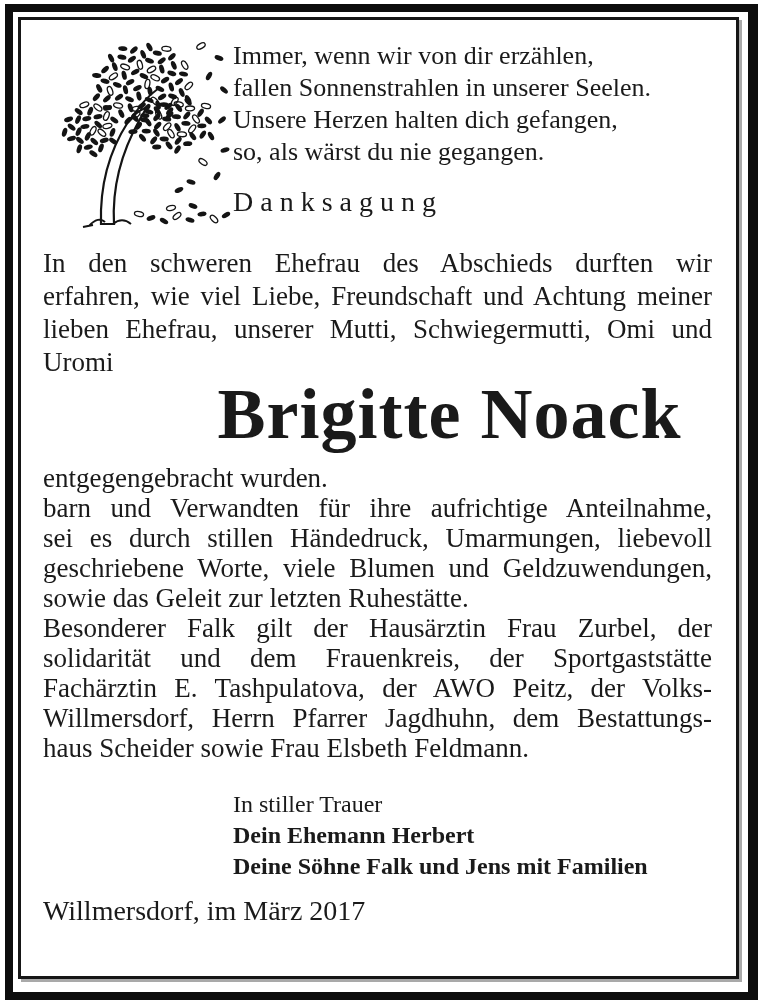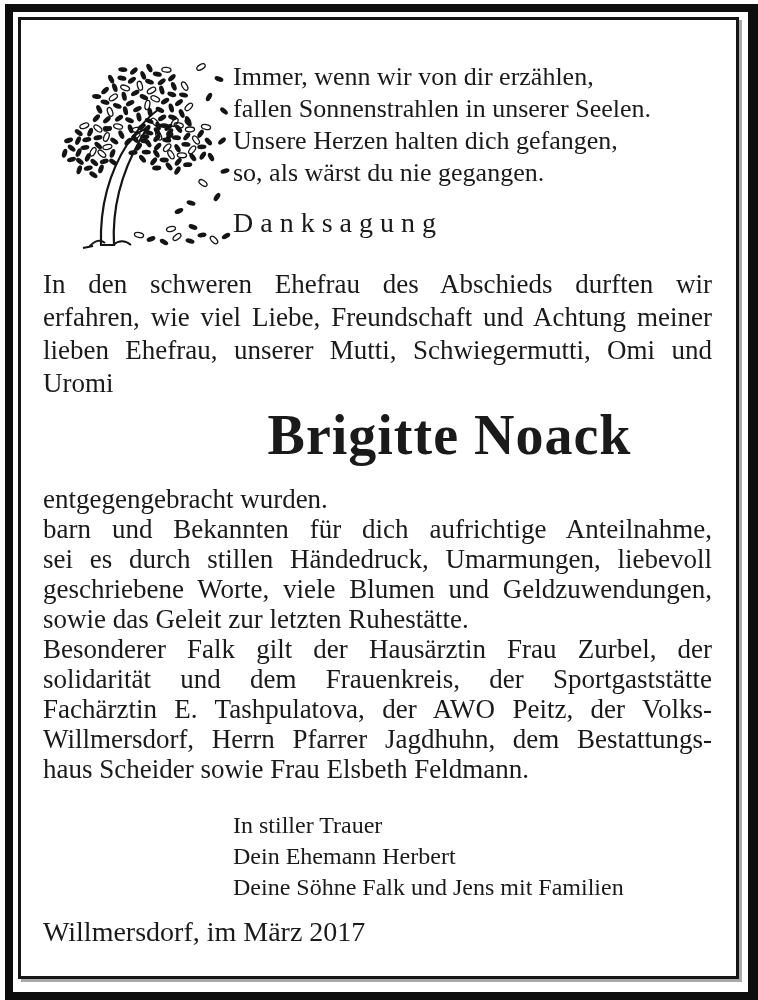--- a/index.html
+++ b/index.html
@@ -13,44 +13,44 @@
     border-style:solid;border-color:#0d0d0d;
     border-width:8px 10px 8px 8px;
     box-sizing:border-box;
   }
   
   .notice{
     position:absolute;top:17px;left:18px;width:721px;height:962px;
     box-sizing:border-box;background:#ffffff;
     border:3px solid #161616;
     box-shadow:3px 3px 0 0 #a9a9a9;
-    padding:25px 24px 0 22px;
+    padding:4px 24px 0 22px;
   }
   .header-row{display:flex;align-items:flex-start;}
   .tree{flex:0 0 190px;width:190px;height:205px;}
   .header-text{flex:1;padding-top:16px;}
   .poem .line{
     font-size:26px;line-height:32px;white-space:nowrap;
   }
   .heading{
     margin-top:18px;font-size:28px;font-weight:normal;letter-spacing:7px;
   }
   .para .line{font-size:27px;line-height:33px;}
   .para.thanks .line{line-height:30px;}
   .line.stretch{text-align:justify;text-align-last:justify;}
   .intro{margin-top:18px;}
   .name{
     margin-top:2px;margin-left:144px;
-    font-size:56px;line-height:66px;font-weight:bold;text-align:center;
+    font-size:72px;line-height:66px;font-weight:bold;text-align:center;
     white-space:nowrap;letter-spacing:1px;
   }
   .thanks{margin-top:16px;font-family:Liberation Serif, serif;}
   .closing{margin-top:26px;margin-left:190px;}
   .closing .line{font-size:24px;line-height:31px;white-space:nowrap;}
-  .closing .line.bold{font-weight:normal;}
+  .closing .line.bold{font-weight:bold;}
   .date{margin-top:12px;font-size:28px;line-height:33px;}
 </style>
 </head>
 <body>
 
 <div class="page">
   <div class="frame"></div>
 
   <div class="notice">
 
@@ -238,21 +238,21 @@
         <div class="line stretch">In den schweren Ehefrau des Abschieds durften wir</div>
         <div class="line stretch">erfahren, wie viel Liebe, Freundschaft und Achtung meiner</div>
         <div class="line stretch">lieben Ehefrau, unserer Mutti, Schwiegermutti, Omi und</div>
         <div class="line">Uromi</div>
       </div>
 
     <div class="name">Brigitte Noack</div>
 
     <div class="para thanks">
         <div class="line">entgegengebracht wurden.</div>
-        <div class="line stretch">barn und Bekannten für dich aufrichtige Anteilnahme,</div>
+        <div class="line stretch">barn und Verwandten für ihre aufrichtige Anteilnahme,</div>
         <div class="line stretch">sei es durch stillen Händedruck, Umarmungen, liebevoll</div>
         <div class="line stretch">geschriebene Worte, viele Blumen und Geldzuwendungen,</div>
         <div class="line">sowie das Geleit zur letzten Ruhestätte.</div>
         <div class="line stretch">Besonderer Falk gilt der Hausärztin Frau Zurbel, der</div>
         <div class="line stretch">solidarität und dem Frauenkreis, der Sportgaststätte</div>
         <div class="line stretch">Fachärztin E. Tashpulatova, der AWO Peitz, der Volks-</div>
         <div class="line stretch">Willmersdorf, Herrn Pfarrer Jagdhuhn, dem Bestattungs-</div>
         <div class="line">haus Scheider sowie Frau Elsbeth Feldmann.</div>
       </div>
 

